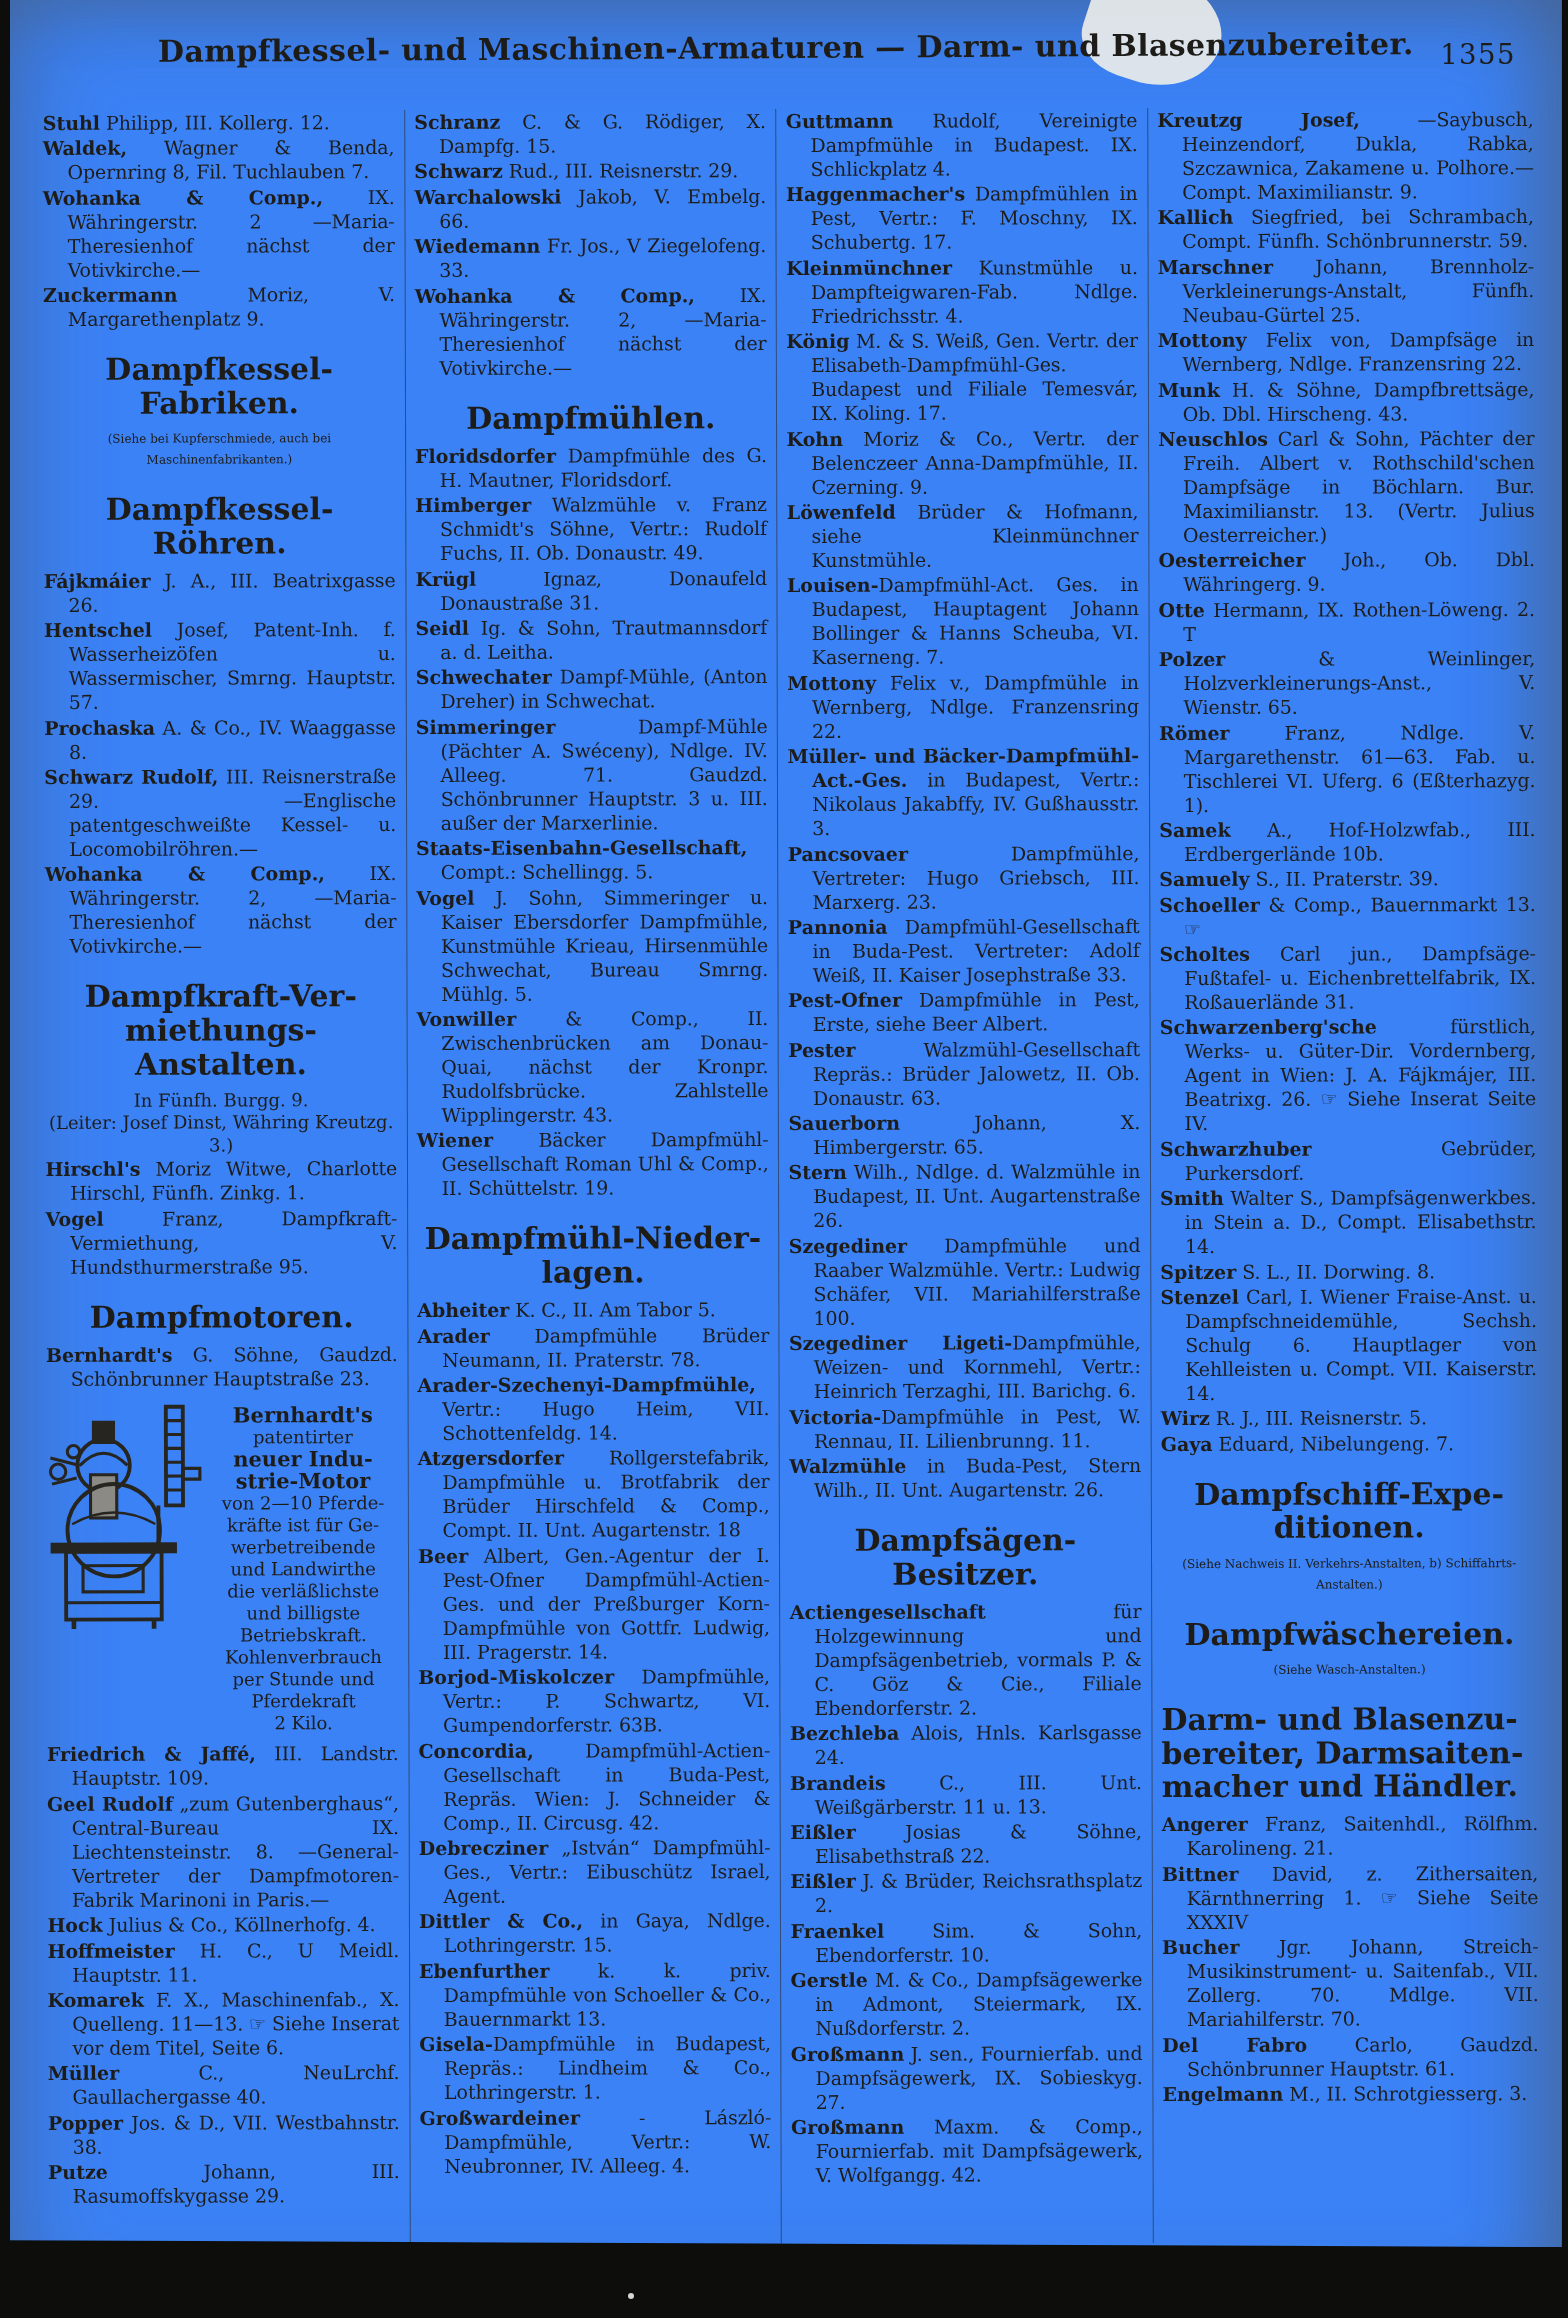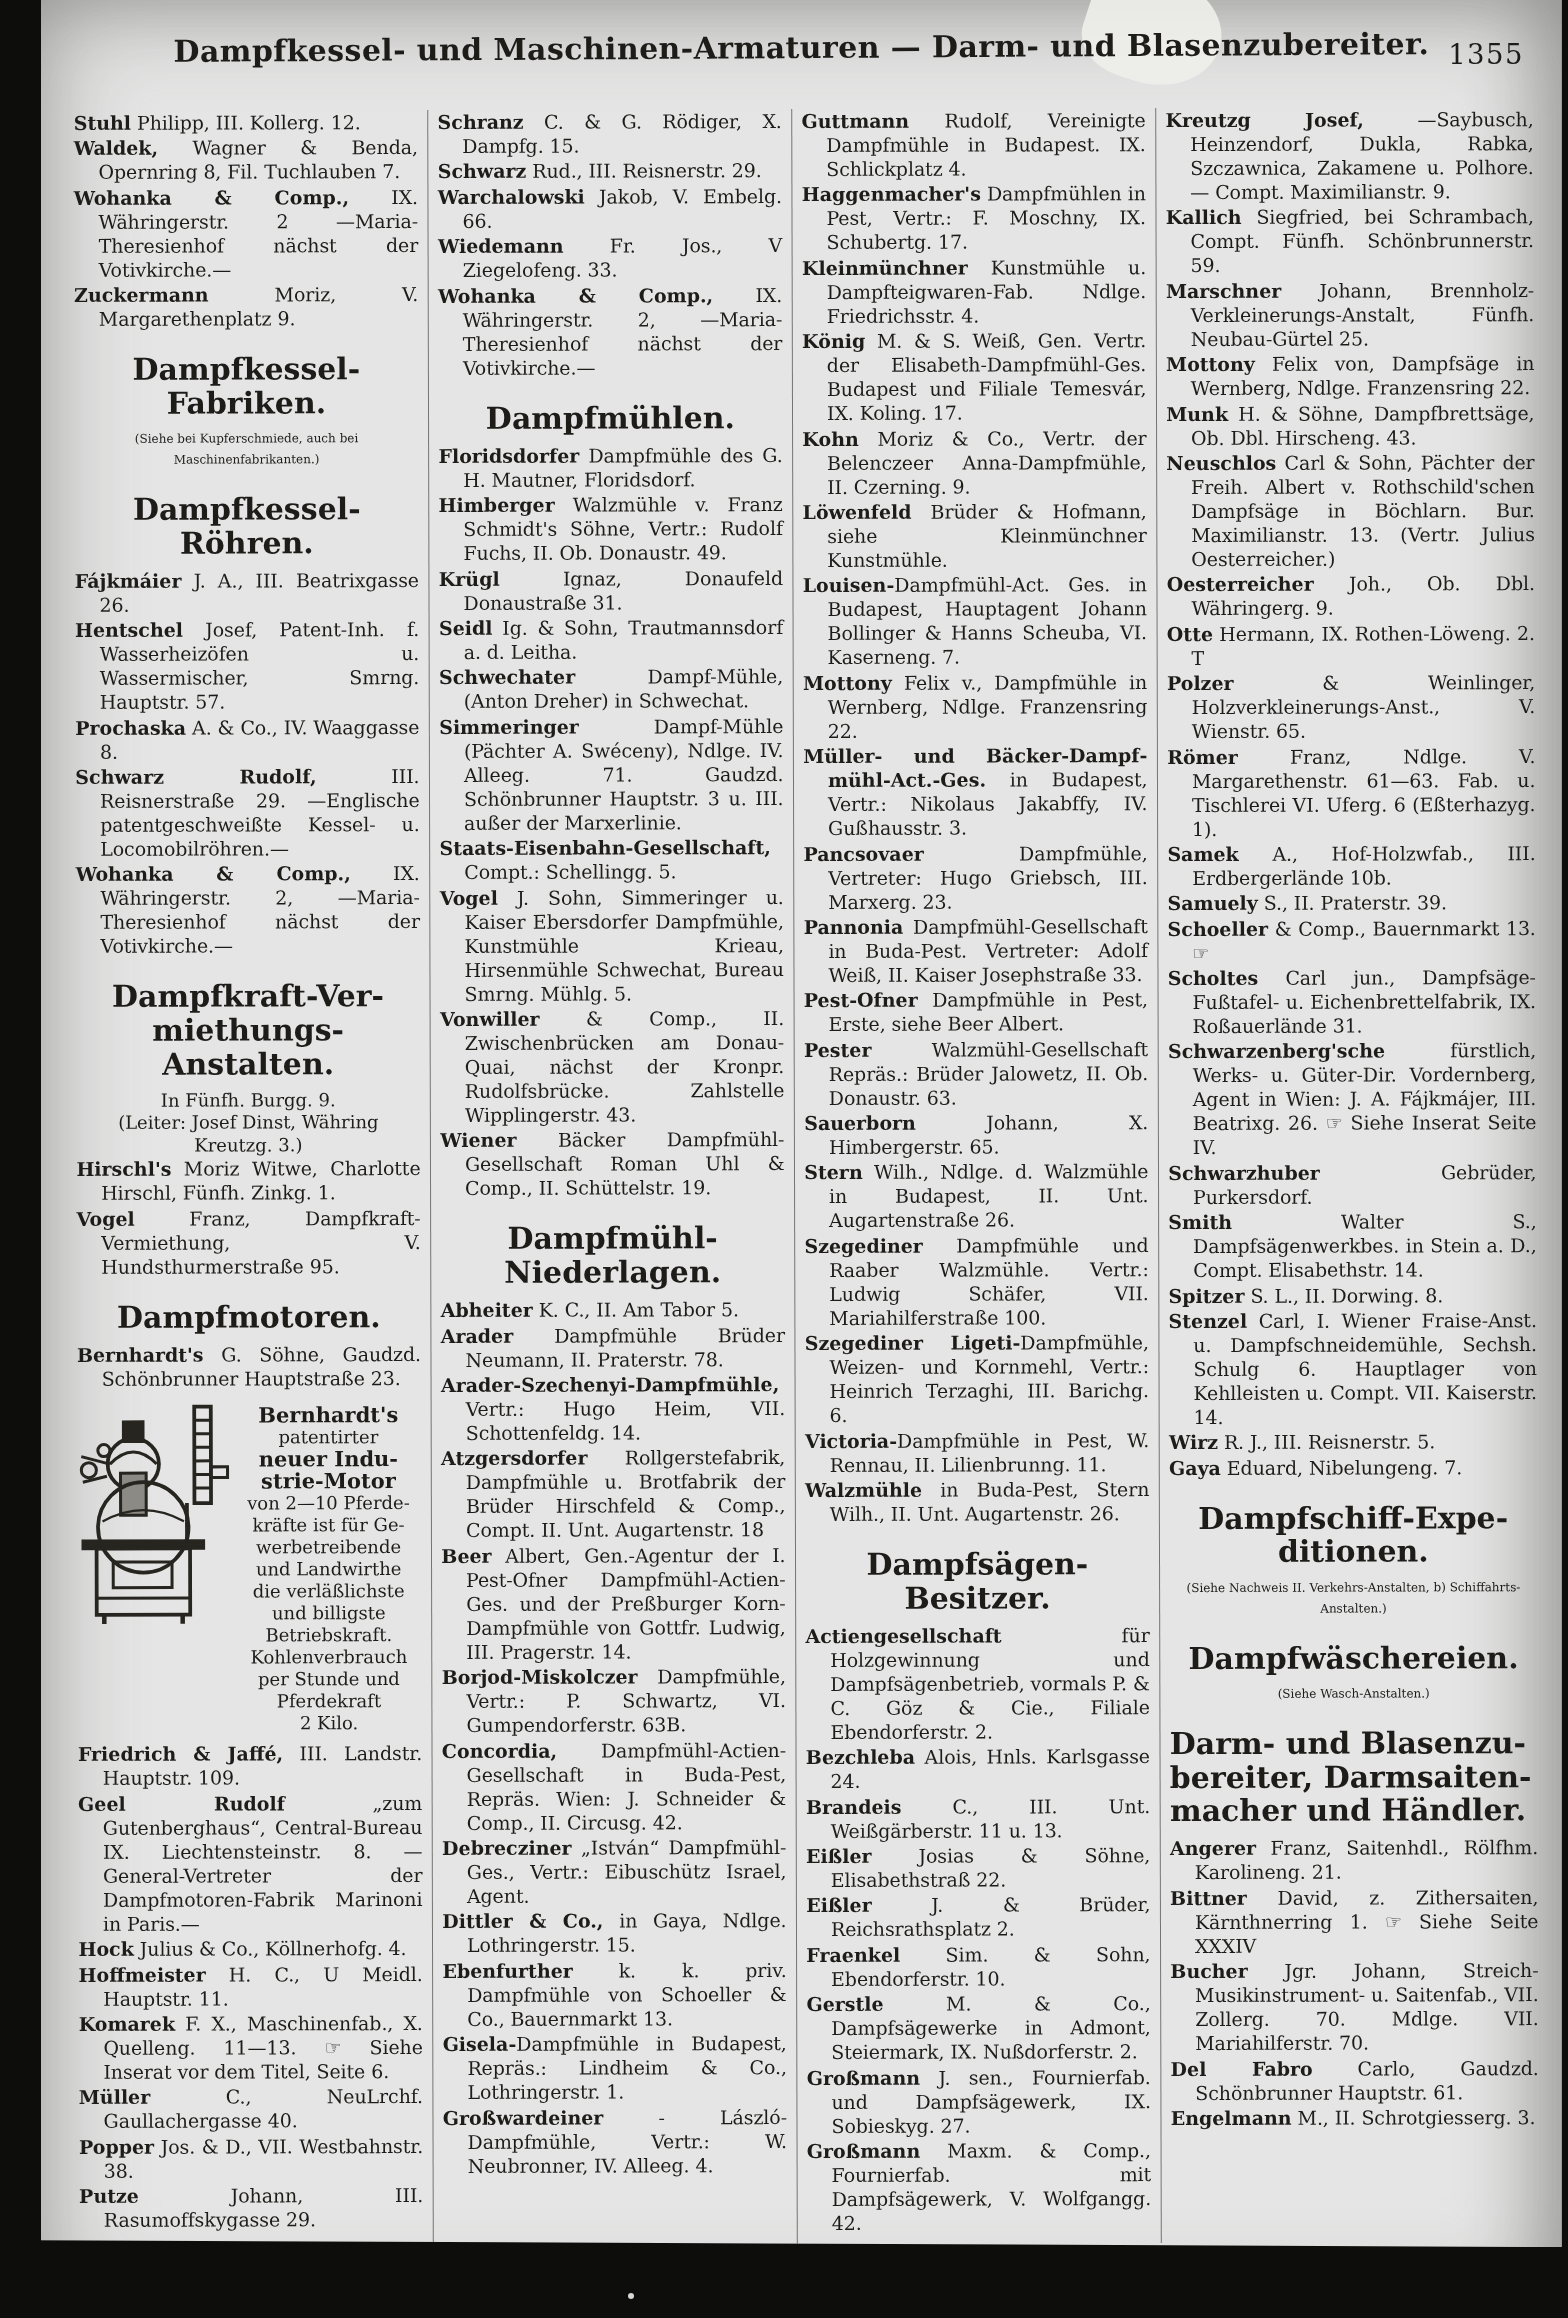--- a/index.html
+++ b/index.html
@@ -1,26 +1,26 @@
 <!DOCTYPE html>
 <html style="font-size:11.6px"><head>
 <meta charset="utf-8">
 <style>
   html,body{margin:0;padding:0;background:#000;}
   .scan{position:relative;width:1569px;height:2319px;background:#0d0d0c;overflow:hidden;
         font-family:"DejaVu Serif", serif;color:#1d1c19;}
-  .paper{position:absolute;left:10px;top:0;right:7.2px;bottom:0;background:#e5e5e5;
+  .paper{position:absolute;left:10px;top:0;right:7.2px;bottom:0;background:#3b82f6;
          clip-path:polygon(0 0,100% 0,100% 96.9%,0 96.6%);
-         box-shadow:inset 0 0 101px rgba(70,70,66,.45), inset -29px 0 65px rgba(90,90,86,.25);margin-left:31px;}
+         box-shadow:inset 0 0 101px rgba(70,70,66,.45), inset -29px 0 65px rgba(90,90,86,.25);}
   .tear{position:absolute;top:-24.6px;right:340px;width:137px;height:109px;background:#eeeeea;
         border-radius:45% 55% 60% 40%;transform:rotate(18deg);opacity:.9;}
   .hdr{position:relative;padding-top:30px;height:69px;}
   .hdr-title{text-align:center;font-weight:bold;font-size:30px;letter-spacing:0.4px;
              transform:rotate(-.35deg);}
-  .pageno{position:absolute;right:38px;top:38px;font-size:27.5px;letter-spacing:1.4px;}
+  .pageno{position:absolute;right:46px;top:38px;font-size:27.5px;letter-spacing:1.4px;}
   .cols{display:flex;align-items:stretch;padding:10px 16px 0 26px;height:2135px;overflow:hidden;
         transform:rotate(-.15deg);}
   .col{flex:1 1 0;padding:0 9.4px;overflow:hidden;}
   .col+.col{border-left:1.4px solid rgba(42,40,36,.6);}
   .col-3{flex:1.07 1 0;}
   .entry{font-size:19px;line-height:24px;margin:0 0 1.4px 0;padding-left:1.3em;text-indent:-1.3em;
          letter-spacing:-0.1px;text-align:justify;}
   .lead{font-weight:bold;letter-spacing:0;}
   h2.heading{font-size:30px;line-height:1.12;text-align:center;margin:22px 4.3px 8.7px;font-weight:bold;}
   h2.left{text-align:left;margin-left:0;}

